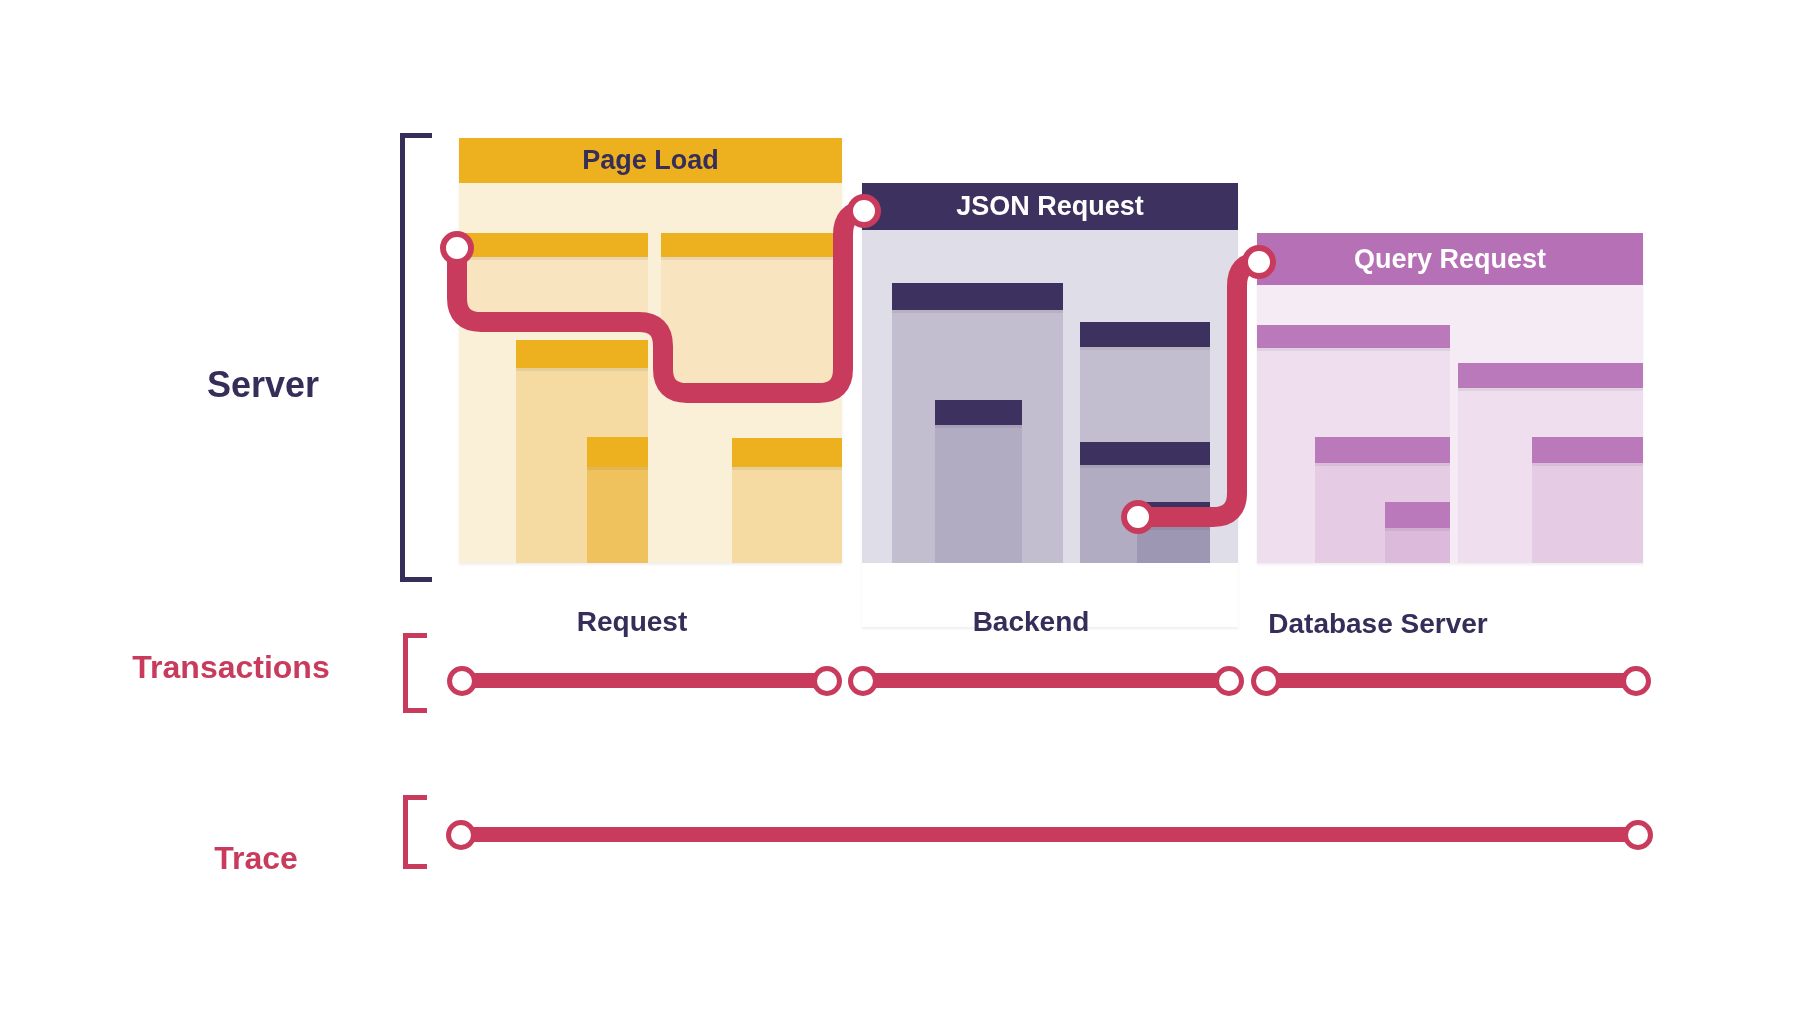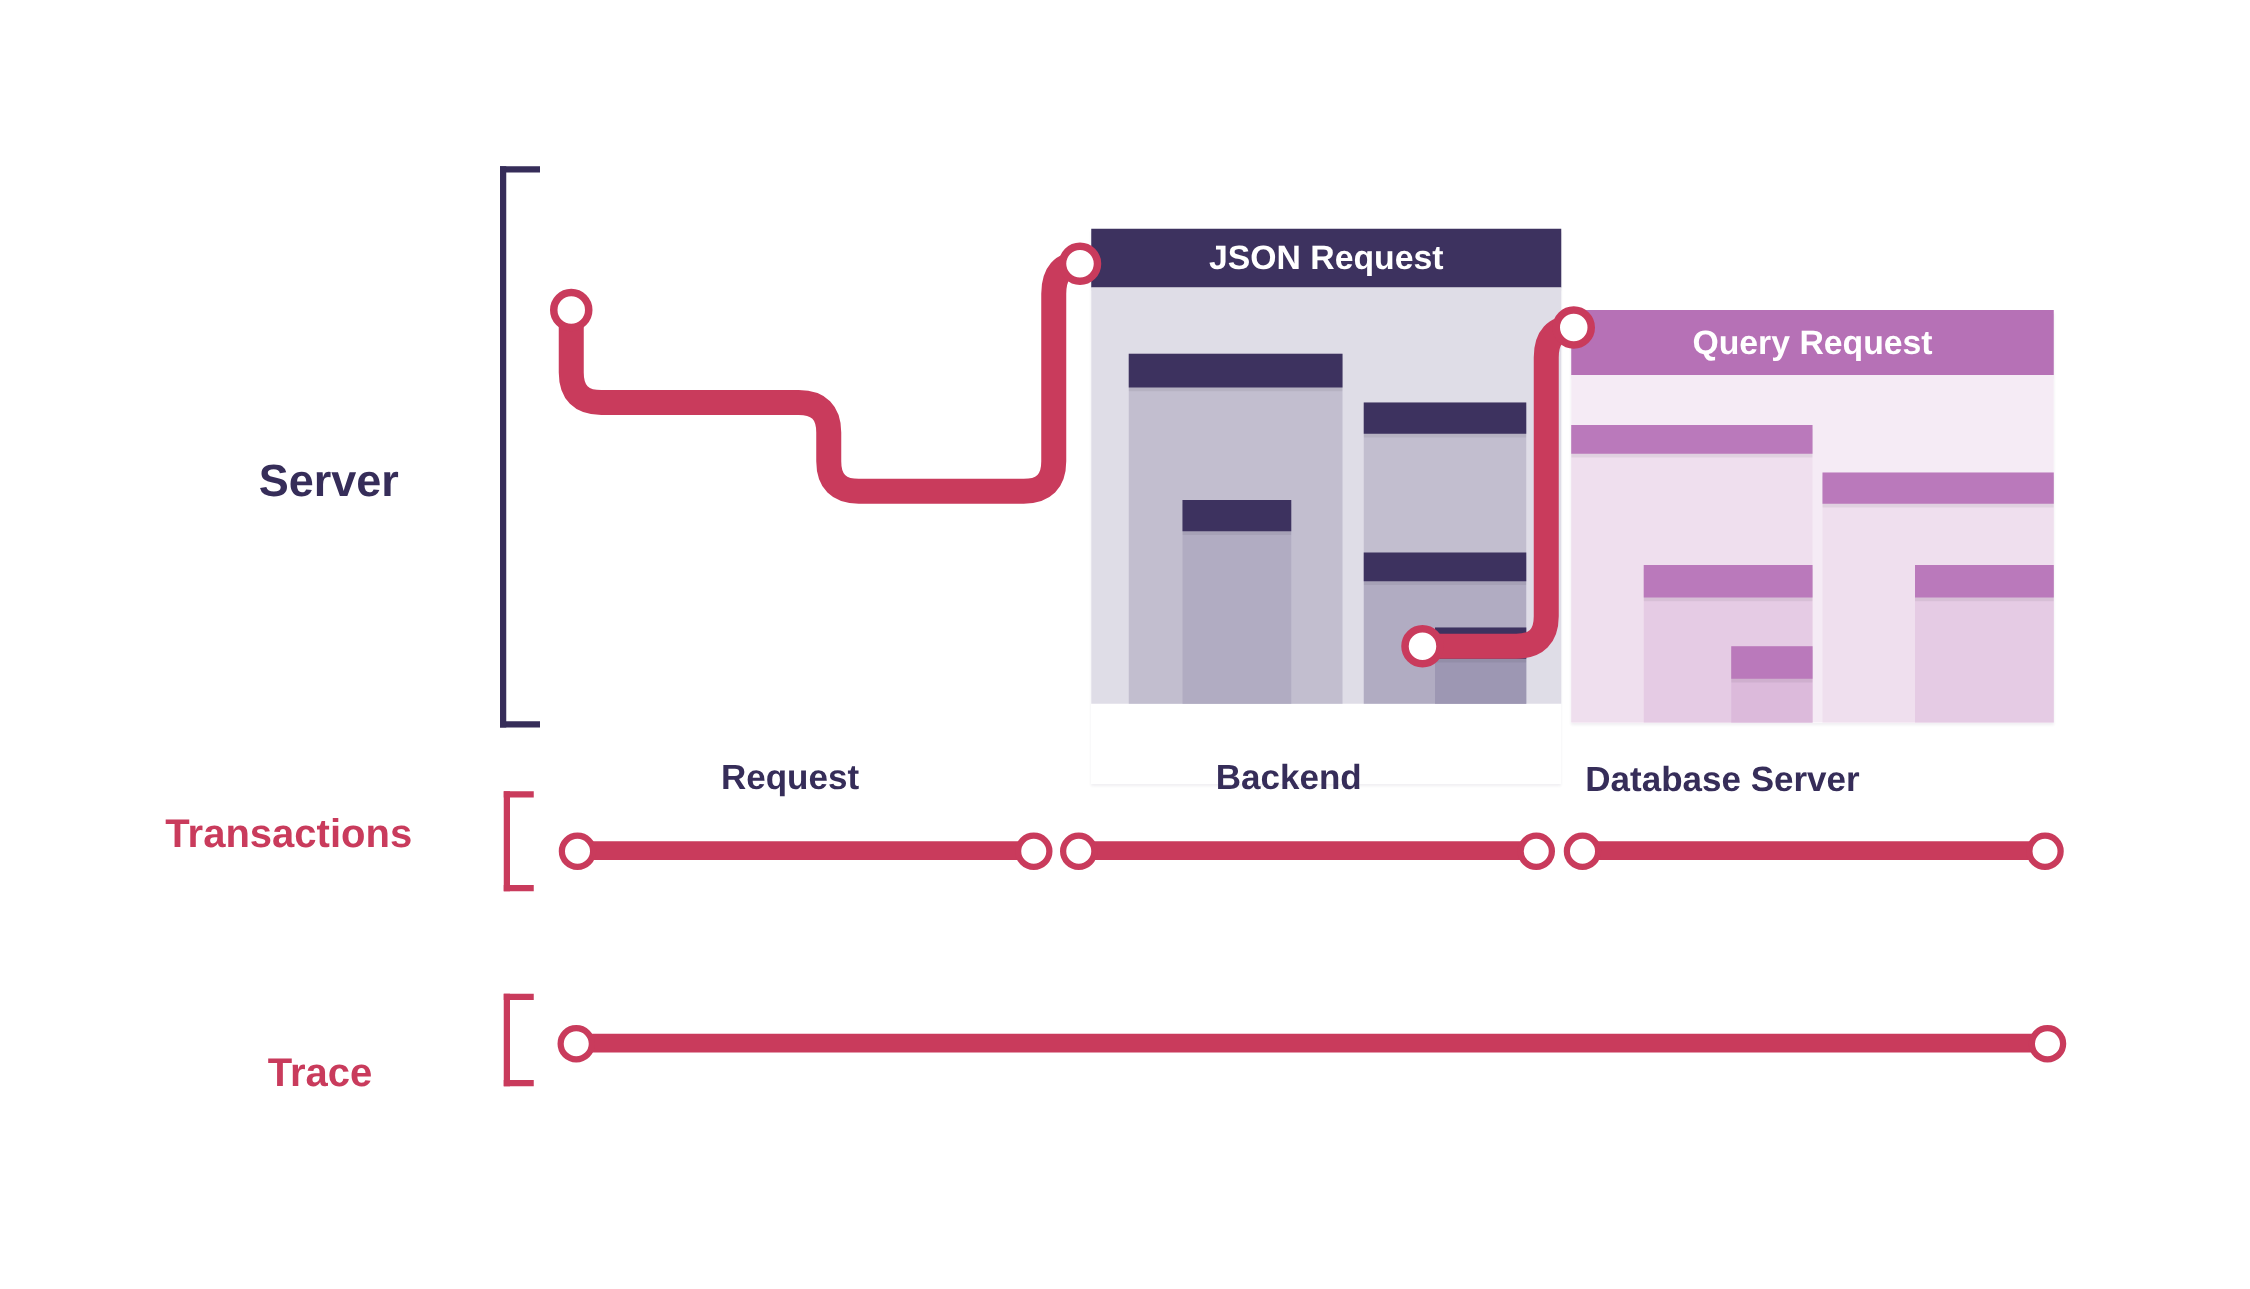--- a/index.html
+++ b/index.html
@@ -56,22 +56,43 @@
   .env-label{position:absolute;transform:translate(-50%,-50%);color:var(--navy);font-size:28px;white-space:nowrap;}
 </style>
 </head>
 <body>
 
 <div id="stage">
 
   <div class="bracket navy" style="left:400px;top:133px;width:32px;height:449px;"></div>
   <div class="sec-label navy" style="left:263px;top:385px;">Server</div>
 
+  <div class="panel p1" style="left:459px;top:138px;width:383px;height:425px;">
+    <div class="panel-hdr" style="height:45px;">
+      <span>Page Load</span>
+    </div>
+    <div class="panel-body" style="top:45px;height:380px;"></div>
+    <div class="blk gb2" style="left:0px;top:95px;width:189px;height:82px;">
+        <div class="bh gh" style="height:24px;"></div>
+      </div>
+    <div class="blk gb2" style="left:202px;top:95px;width:181px;height:157px;">
+        <div class="bh gh" style="height:24px;"></div>
+      </div>
+    <div class="blk gb3" style="left:57px;top:202px;width:132px;height:223px;">
+        <div class="bh gh" style="height:28px;"></div>
+      </div>
+    <div class="blk gb4" style="left:128px;top:299px;width:61px;height:126px;">
+        <div class="bh gh" style="height:30px;"></div>
+      </div>
+    <div class="blk gb3" style="left:273px;top:300px;width:110px;height:125px;">
+        <div class="bh gh" style="height:29px;"></div>
+      </div>
+  </div>
 
-  <div class="panel p2" style="left:862px;top:183px;width:376px;height:444px;margin-left:11px;">
+  <div class="panel p2" style="left:862px;top:183px;width:376px;height:444px;">
     <div class="panel-hdr" style="height:47px;">
       <span>JSON Request</span>
     </div>
     <div class="panel-body" style="top:47px;height:333px;"></div>
     <div class="blk nb2" style="left:30px;top:100px;width:171px;height:280px;">
         <div class="bh nh" style="height:27px;"></div>
       </div>
     <div class="blk nb3" style="left:73px;top:217px;width:87px;height:163px;">
         <div class="bh nh" style="height:25px;"></div>
       </div>
@@ -79,21 +100,21 @@
         <div class="bh nh" style="height:25px;"></div>
       </div>
     <div class="blk nb3" style="left:218px;top:259px;width:130px;height:121px;">
         <div class="bh nh" style="height:23px;"></div>
       </div>
     <div class="blk nb4" style="left:275px;top:319px;width:73px;height:61px;">
         <div class="bh nh" style="height:25px;"></div>
       </div>
   </div>
 
-  <div class="panel p3" style="left:1257px;top:248px;width:386px;height:330px;">
+  <div class="panel p3" style="left:1257px;top:233px;width:386px;height:330px;">
     <div class="panel-hdr" style="height:52px;">
       <span>Query Request</span>
     </div>
     <div class="panel-body" style="top:52px;height:278px;"></div>
     <div class="blk ob2" style="left:0px;top:92px;width:193px;height:238px;">
         <div class="bh oh" style="height:23px;"></div>
       </div>
     <div class="blk ob3" style="left:58px;top:204px;width:135px;height:126px;">
         <div class="bh oh" style="height:26px;"></div>
       </div>

